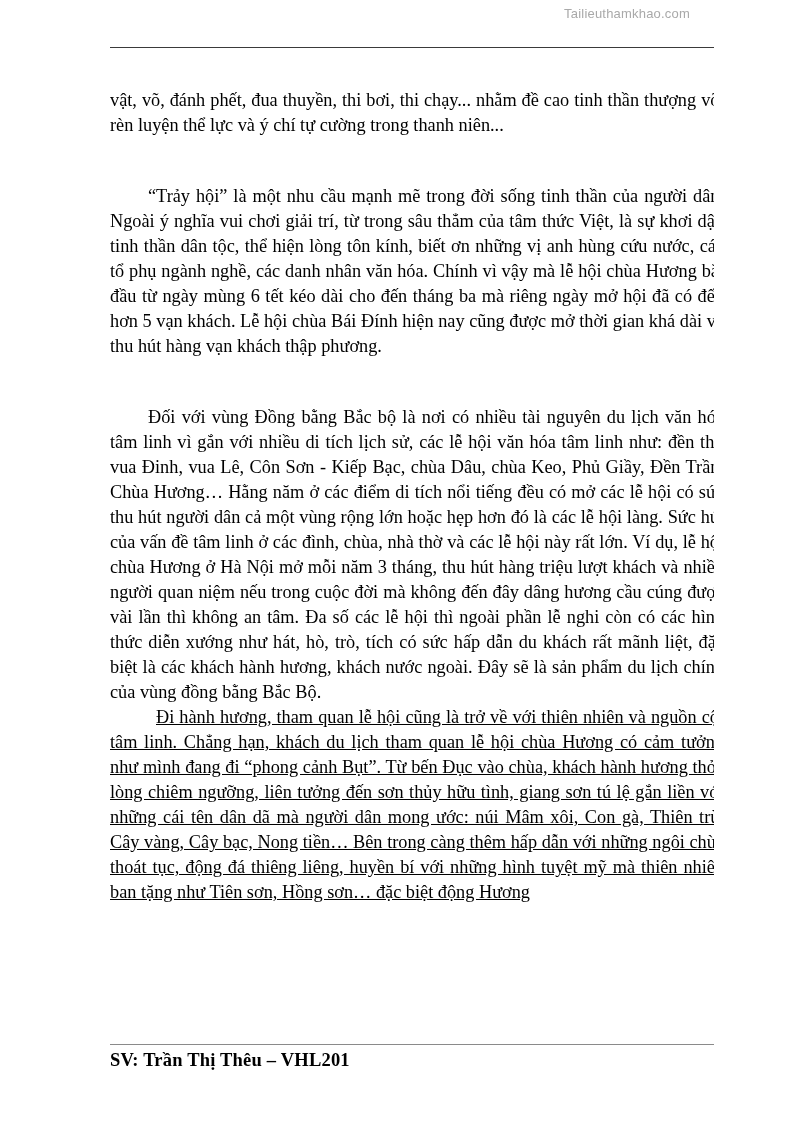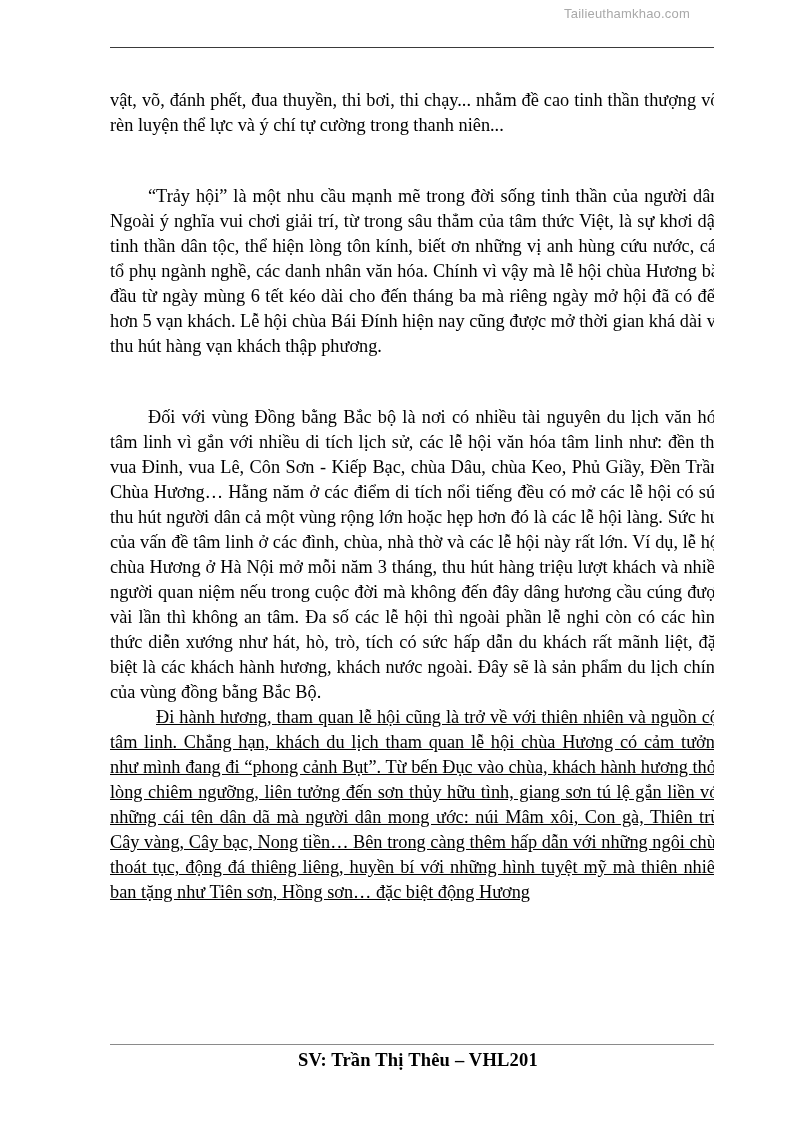--- a/index.html
+++ b/index.html
@@ -77,21 +77,20 @@
     text-indent: 46px;
     text-decoration: underline;
   }
 
   
   .footer {
     position: absolute;
     left: 110px;
     top: 1044px;
     width: 616px;
-    text-align: center;
   }
   .footer-rule {
     border-bottom: 1.6px solid #8a8a8a;
     width: 100%;
   }
   .footer-row {
     position: relative;
     margin-top: 5px;
     height: 28px;
   }

